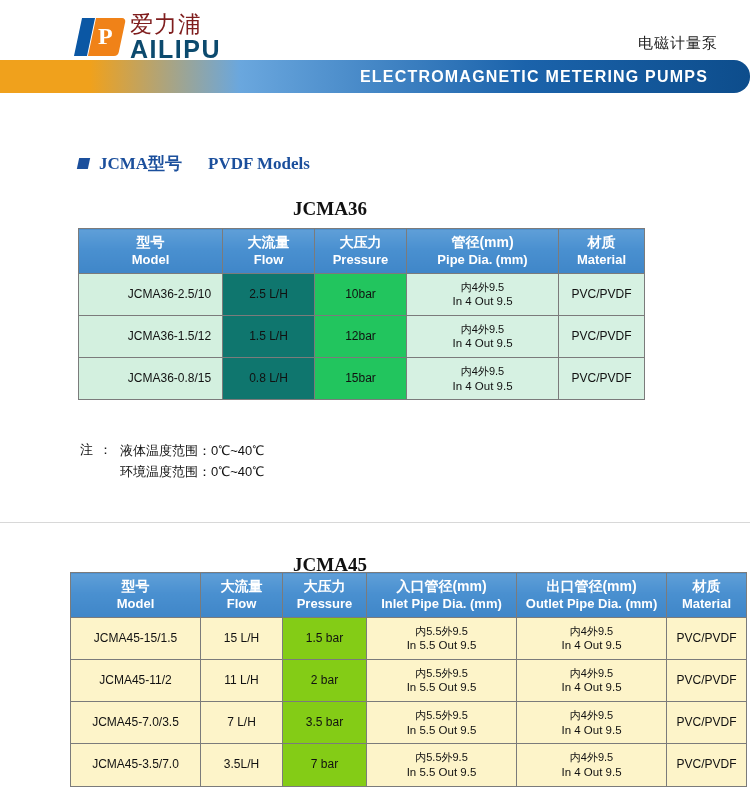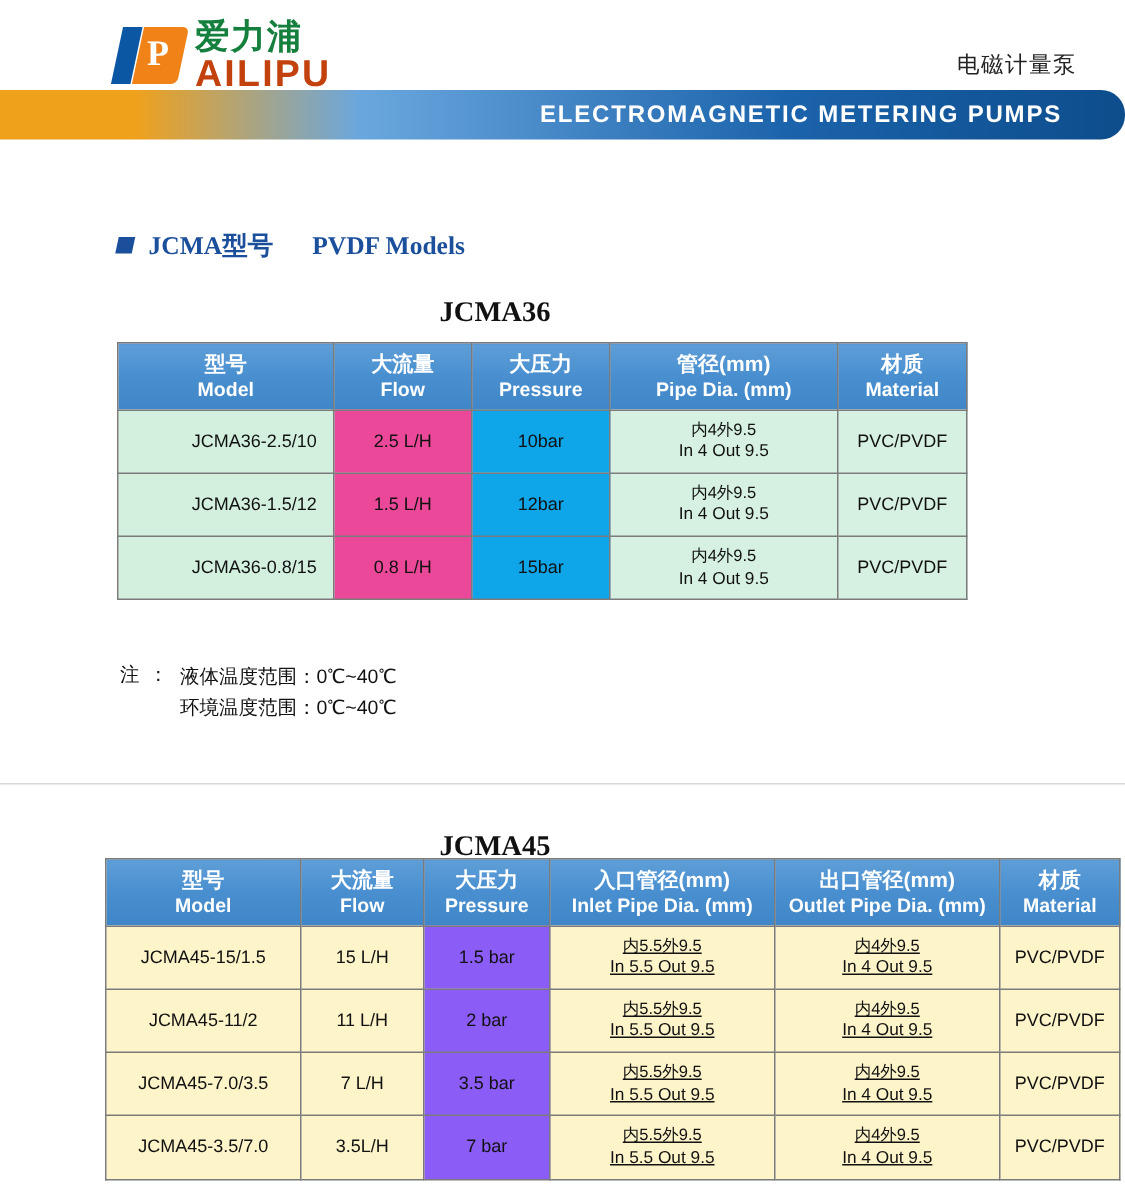--- a/index.html
+++ b/index.html
@@ -58,29 +58,29 @@
     font-weight: bold;
     font-family: "Liberation Serif", serif;
   }
   .logo-text {
     display: flex;
     flex-direction: column;
     justify-content: center;
   }
   .logo-cn {
     font-size: 23px;
-    font-weight: bold;
-    color: #15803d;
+    font-weight: normal;
+    color: #7f1d1d;
     letter-spacing: 1px;
     line-height: 1.05;
   }
   .logo-en {
     font-size: 25px;
     font-weight: bold;
-    color: #c2410c;
+    color: #0c4a6e;
     letter-spacing: 1.5px;
     line-height: 1.05;
     font-family: "Liberation Sans", sans-serif;
   }
   .header-cn-title {
     position: absolute;
     right: 32px;
     top: 34px;
     font-size: 15px;
     color: #222222;
@@ -179,31 +179,31 @@
     color: #111111;
     line-height: 1.3;
     padding: 6px 2px;
   }
   .cell .dual-cn { display: block; font-size: 11px; }
   .cell .dual-en { display: block; font-size: 11.5px; }
 
   
   #table-36 { left: 78px; top: 228px; width: 566px; }
   #table-36 .c-model { background: #d3f0df; padding-left: 40px; }
-  #table-36 .c-flow  { background: #ec4899; }
-  #table-36 .c-pres  { background: #0ea5e9; }
+  #table-36 .c-flow  { background: #0f766e; }
+  #table-36 .c-pres  { background: #22c55e; }
   #table-36 .c-pipe  { background: #d6f1e2; }
   #table-36 .c-mat   { background: #d6f1e2; }
 
   
   #table-45 { left: 70px; top: 572px; width: 656px; }
   #table-45 .c-model { background: #fdf4c9; }
   #table-45 .c-flow  { background: #fdf4c9; }
-  #table-45 .c-pres  { background: #8b5cf6; }
-  #table-45 .c-pipe  { background: #fdf4c9; text-decoration: underline; }
+  #table-45 .c-pres  { background: #84cc16; }
+  #table-45 .c-pipe  { background: #fdf4c9; }
   #table-45 .c-mat   { background: #fdf4c9; }
 
   
   .notes {
     position: absolute;
     left: 80px;
     top: 440px;
     display: flex;
     align-items: flex-start;
   }

